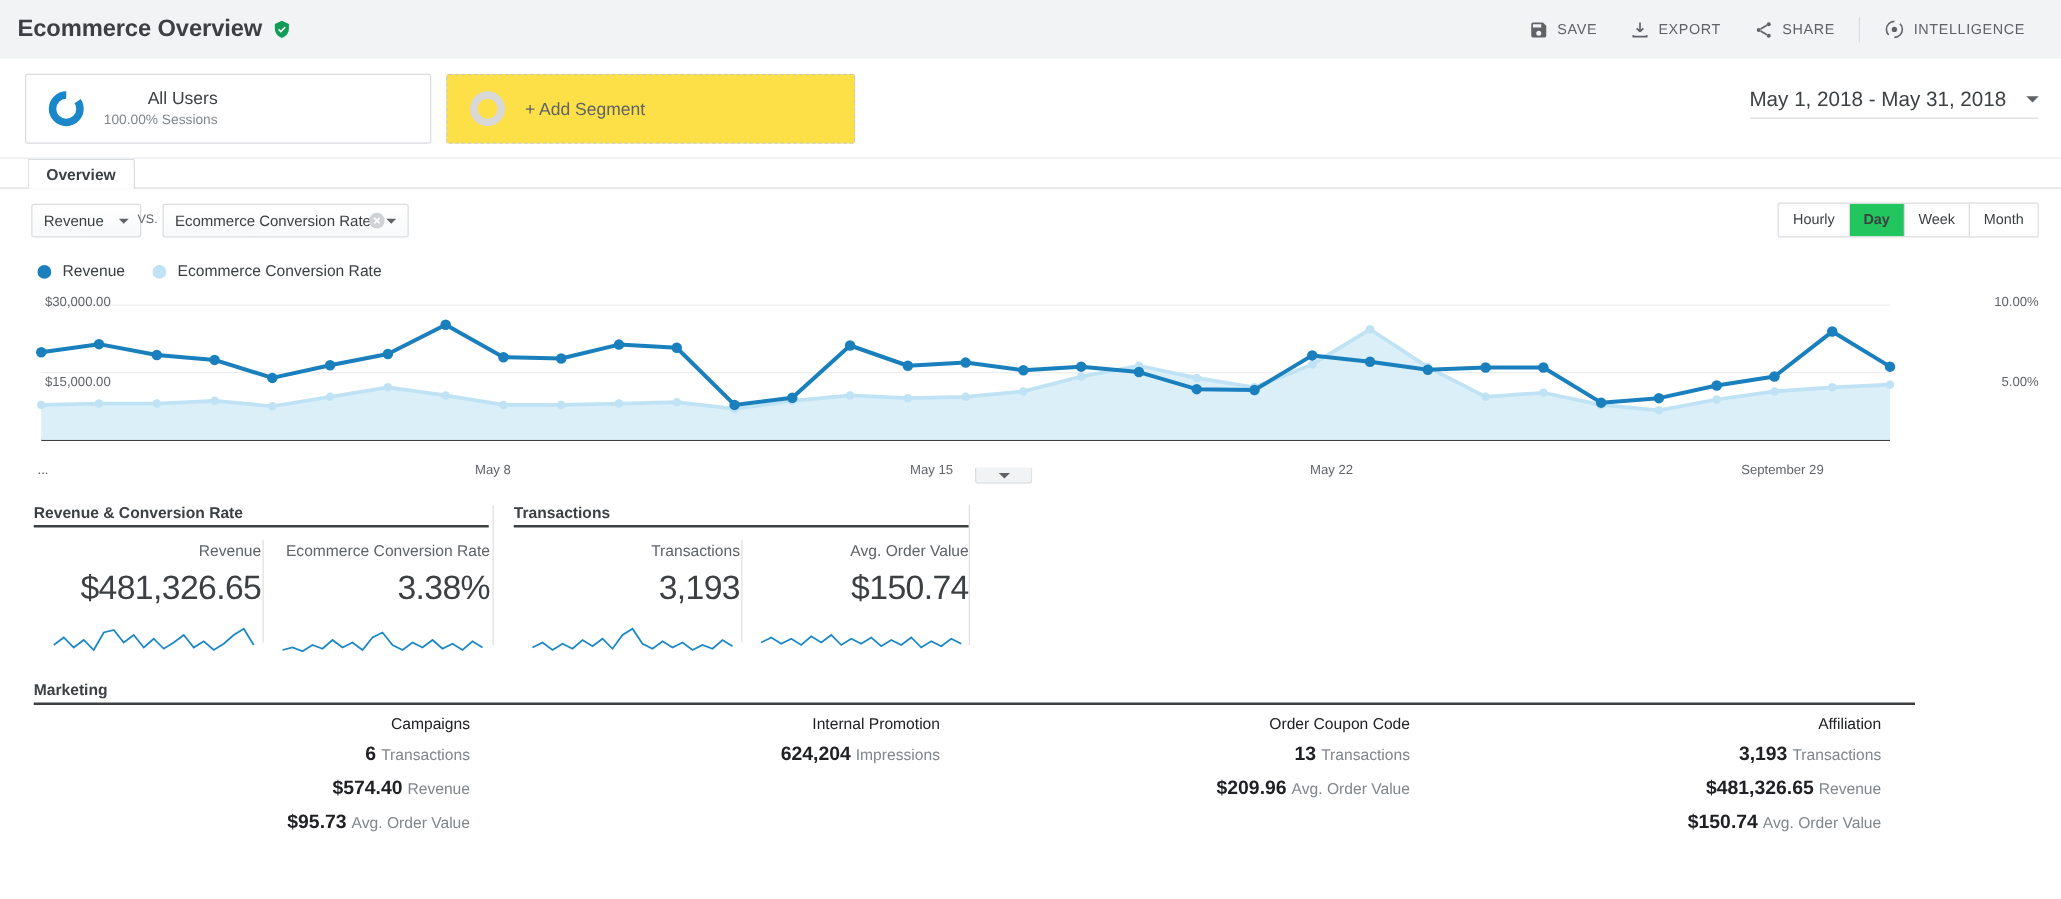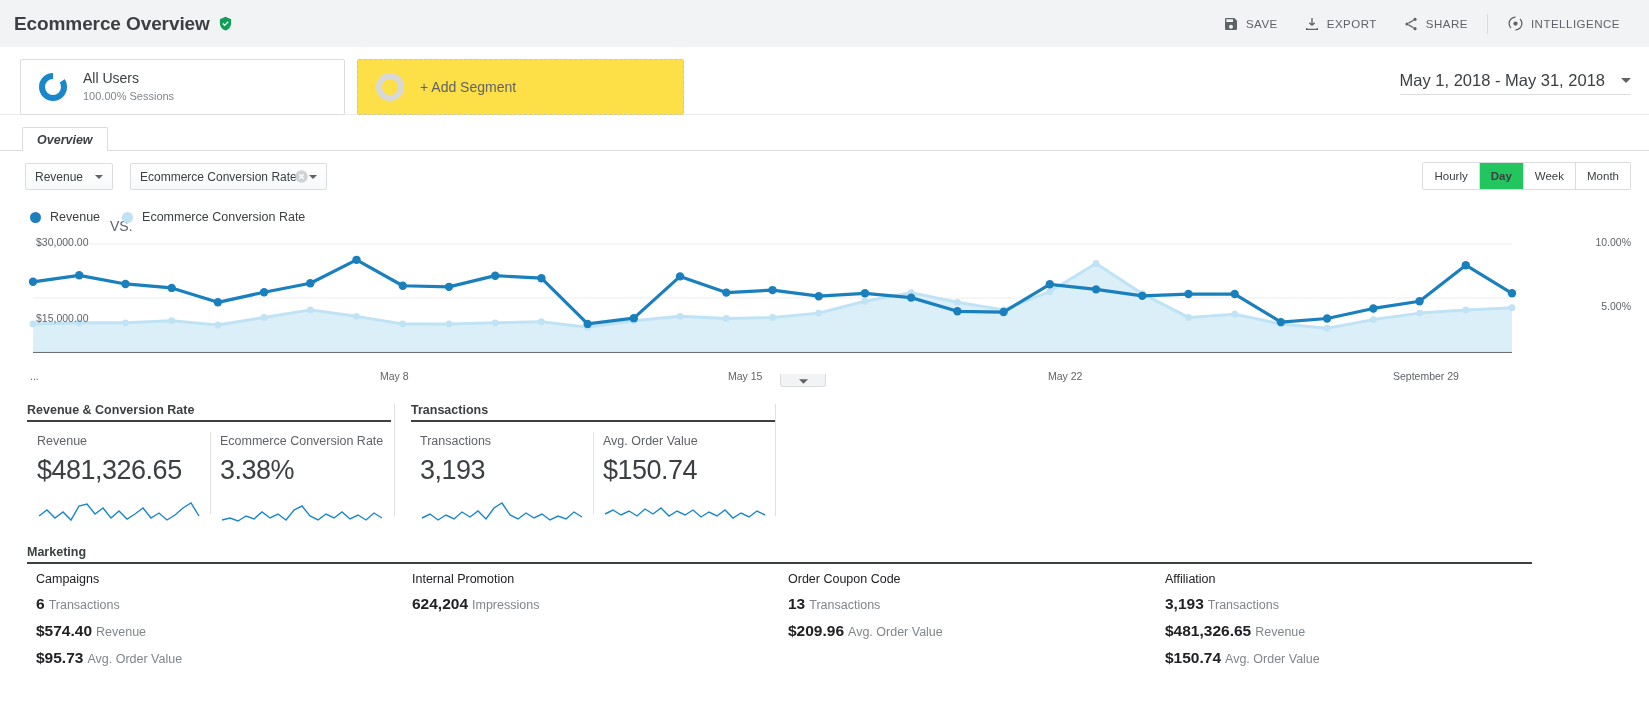--- a/index.html
+++ b/index.html
@@ -4,21 +4,21 @@
 <style>
   * { box-sizing: border-box; }
   html, body {
     margin: 0; padding: 0;
     width: 1649px; height: 719px;
     background: #ffffff;
     font-family: "Liberation Sans", sans-serif;
     color: #3c4043;
     overflow: hidden;
   }
-  .page { position: relative; width: 1649px; height: 719px; background:#fff; }
+  .page { position: relative; width: 1649px; height: 719px; background:#fff;text-align:right; }
 
   
   .header {
     position:absolute; left:0; top:0; width:1649px; height:47px;
     background:#f1f3f4;
     display:flex; align-items:center;
   }
   .page-title {
     margin-left:14px; font-size:19px; font-weight:bold; color:#3c4043;
     letter-spacing:-0.1px;
@@ -30,21 +30,21 @@
   .hact {
     display:flex; align-items:center; gap:7px;
     padding:0 13px; height:30px; cursor:pointer;
     font-size:11.5px; color:#5f6368; letter-spacing:.5px; font-weight:500;
   }
   .hact svg { display:block; }
   .hdiv { width:1px; height:20px; background:#dadce0; margin:0 6px; }
 
   
   .segbar {
-    position:absolute; left:0; top:47px; width:1649px; height:68px;
+    position:absolute; left:0; top:47px; width:1649px; height:80px;
     background:#fff; border-bottom:1px solid #e8eaed;
   }
   .segment {
     position:absolute; top:12px; height:56px;
     border:1px solid #dadce0; border-radius:2px; background:#fff;
     display:flex; align-items:center; padding:0 16px;
   }
   .segment.allusers { left:20px; width:325px; }
   .segment.addseg {
     left:357px; width:327px; border:1px dashed #c4c7c9; background:#fde047;
@@ -62,21 +62,21 @@
     cursor:pointer;
   }
   .daterange-text { font-size:16.5px; color:#3c4043; }
   .caret-down {
     width:0;height:0;border-left:5px solid transparent;border-right:5px solid transparent;
     border-top:5px solid #5f6368; position:relative; top:-3px;
   }
 
   
   .tabrow {
-    position:absolute; left:0; top:127px; width:1649px; height:24px;font-style:italic;
+    position:absolute; left:0; top:127px; width:1649px; height:24px;
   }
   .tab {
     position:absolute; left:22px; top:0; height:24px; padding:0 14px;
     display:flex; align-items:center; font-size:12.5px; font-weight:bold;
     color:#3c4043; background:#fff;
     border:1px solid #dadce0; border-bottom:none; border-radius:2px 2px 0 0;
     cursor:pointer;
   }
   .tabline { position:absolute; left:0; top:23px; width:1649px; height:1px; background:#dadce0; }
 
@@ -86,21 +86,21 @@
     position:absolute; height:27px; border:1px solid #dadce0; border-radius:2px;
     background:linear-gradient(#fff,#f8f9fa);
     display:flex; align-items:center; padding:0 9px; gap:12px;
     font-size:12px; color:#3c4043; cursor:pointer;
   }
   .selbox .cd {
     width:0;height:0;border-left:4px solid transparent;border-right:4px solid transparent;
     border-top:4px solid #5f6368;
   }
   #sel-metric1 { left:25px; top:3px; min-width:76px; }
-  .vs-label { position:absolute; left:110px; top:10px; font-size:14px; color:#5f6368; font-weight:500;margin-top:48px; }
+  .vs-label { position:absolute; left:110px; top:10px; font-size:10px; color:#5f6368; font-weight:500; }
   #sel-metric2 { left:130px; top:3px; min-width:163px; }
   .clear-x { position:absolute; left:294px; top:9px; cursor:pointer; }
 
   .gran {
     position:absolute; right:18px; top:2px; display:flex;
     border:1px solid #dadce0; border-radius:2px; overflow:hidden; background:#fff;
   }
   .gran-btn {
     padding:0 11px; height:26px; display:flex; align-items:center;
     font-size:11.5px; color:#3c4043; cursor:pointer; border-right:1px solid #dadce0;
@@ -352,21 +352,21 @@
         <circle cx="1234.6875" cy="62.040000000000006" r="4.2" fill="#1a7fbd"></circle>
         <circle cx="1280.90625" cy="90.12" r="4.2" fill="#1a7fbd"></circle>
         <circle cx="1327.125" cy="86.52000000000001" r="4.2" fill="#1a7fbd"></circle>
         <circle cx="1373.34375" cy="76.44" r="4.2" fill="#1a7fbd"></circle>
         <circle cx="1419.5625" cy="69.24000000000001" r="4.2" fill="#1a7fbd"></circle>
         <circle cx="1465.78125" cy="33.239999999999995" r="4.2" fill="#1a7fbd"></circle>
         <circle cx="1512" cy="61.32" r="4.2" fill="#1a7fbd"></circle>
       </svg>
 
     <div class="axis-label" id="ylab-top" style="left:36px; top:4px;">$30,000.00</div>
-    <div class="axis-label" id="ylab-mid" style="left:36px; top:80px;">$15,000.00</div>
+    <div class="axis-label" id="ylab-mid" style="left:36px; top:68px;">$15,000.00</div>
     <div class="axis-label" id="y2lab-top" style="right:18px; top:4px;">10.00%</div>
     <div class="axis-label" id="y2lab-mid" style="right:18px; top:68px;">5.00%</div>
 
     <div class="xtick" style="left:30px;">...</div>
     <div class="xtick" style="left:364px;padding-left:16px;">May 8</div>
     <div class="xtick" style="left:705px;margin-left:23px;">May 15</div>
     <div class="xtick" style="left:1048px;">May 22</div>
     <div class="xtick" style="left:1393px;">September 29</div>
 
     <div class="chart-collapse">

